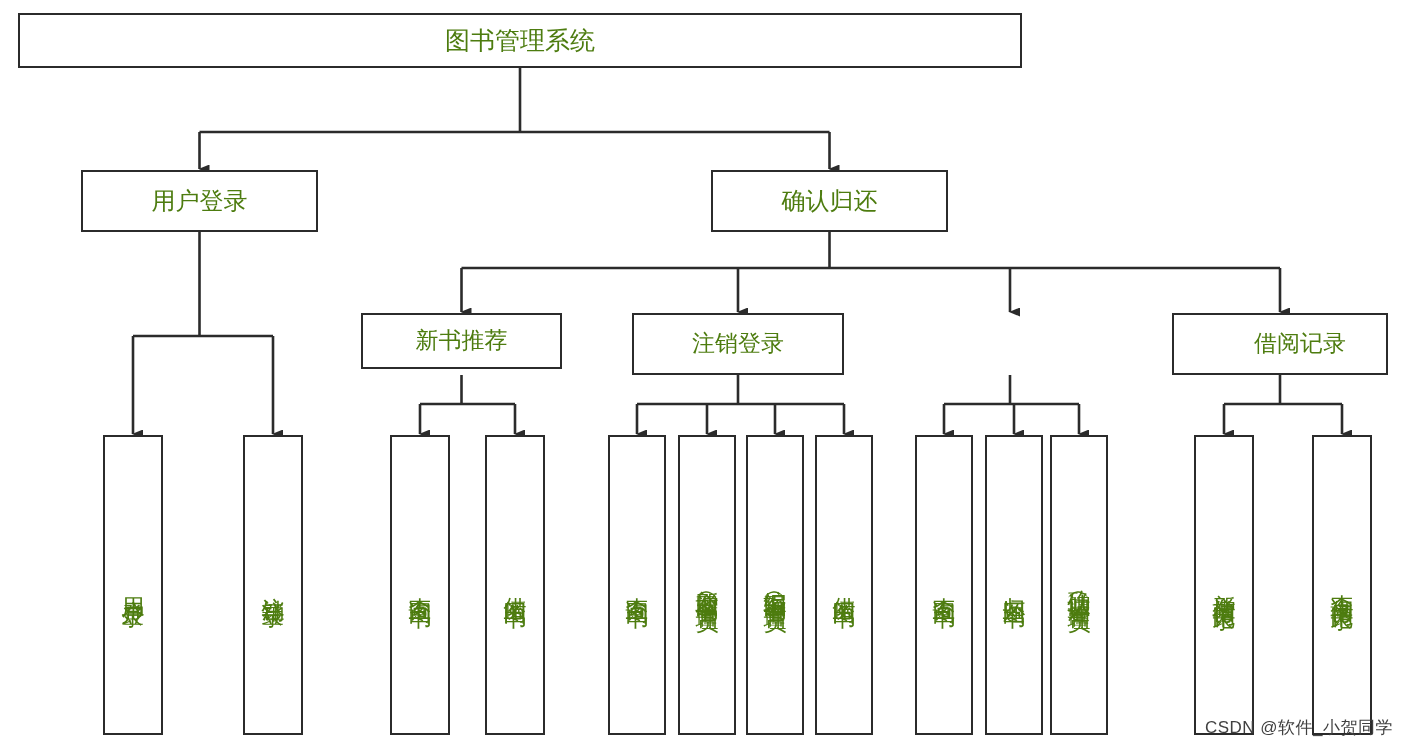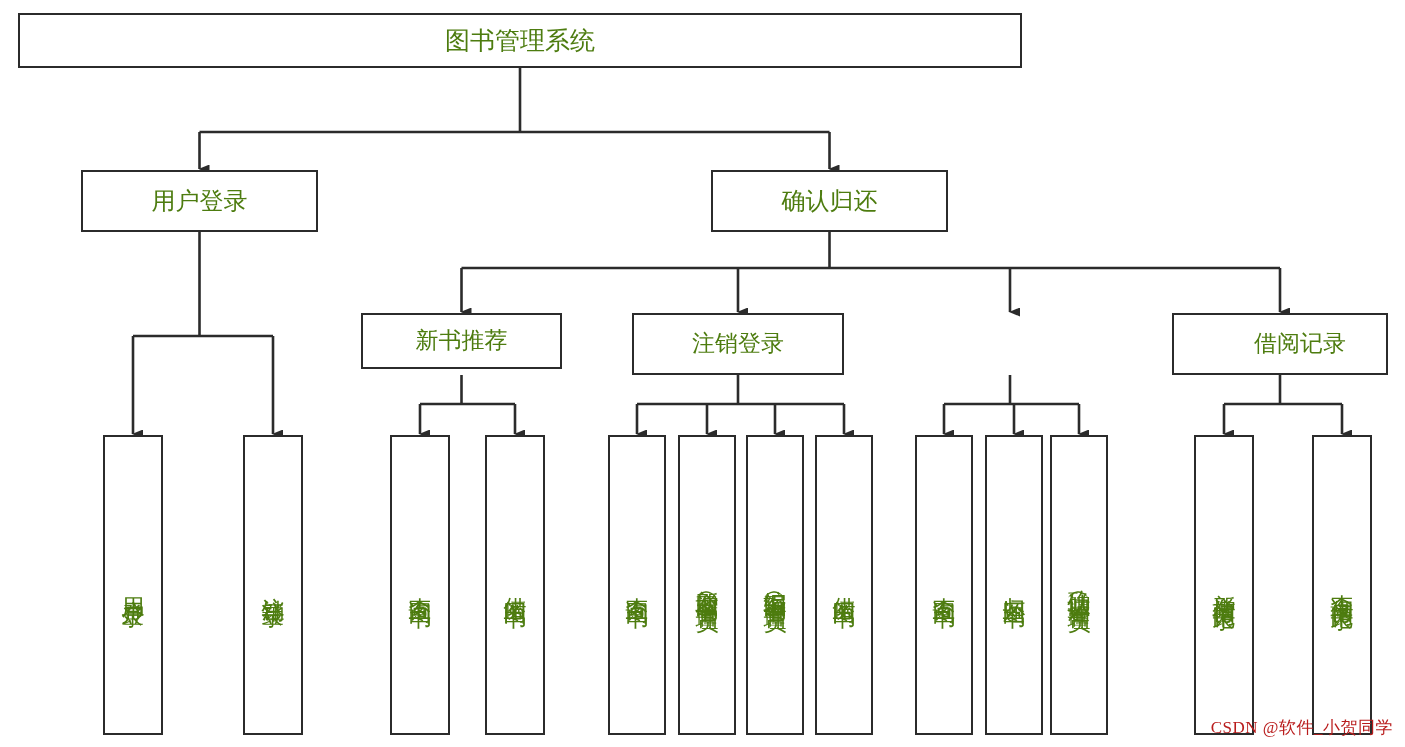--- a/index.html
+++ b/index.html
@@ -51,23 +51,23 @@
     writing-mode: vertical-rl;
     text-orientation: upright;
     letter-spacing: 3px;
     line-height: 1;
     white-space: nowrap;
   }
   #watermark {
     position: absolute;
     right: 12px;
     bottom: 8px;
-    font-family: Liberation Serif, serif;
+    font-family: Liberation Sans, sans-serif;
     font-size: 17px;
-    color: #b91c1c;
+    color: #404040;
     letter-spacing: 0.5px;
     user-select: none;
     white-space: nowrap;
   }
 </style>
 </head>
 <body>
 
 <div id="diagram-root">
 

